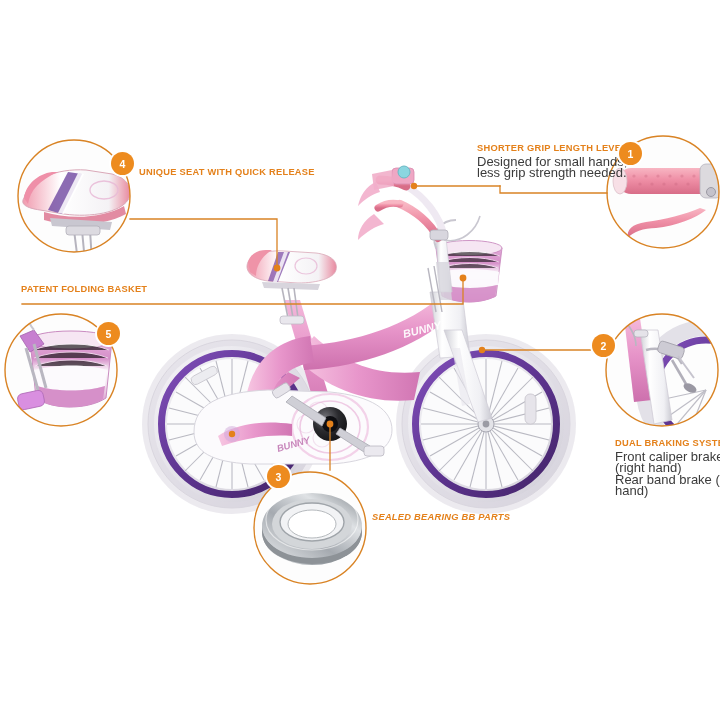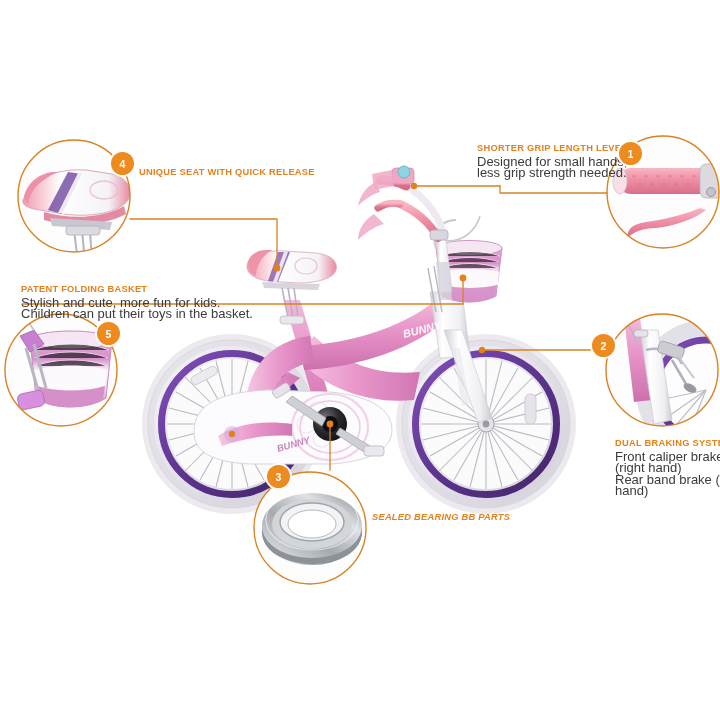--- a/index.html
+++ b/index.html
@@ -454,22 +454,20 @@
   <div class="callout" style="left:372px;top:511px;font-style:italic;">
     <div class="ctitle">SEALED BEARING BB PARTS</div>
   </div>
 
   <div class="callout" style="left:139px;top:166px;">
     <div class="ctitle">UNIQUE SEAT WITH QUICK RELEASE</div>
   </div>
 
   <div class="callout" style="left:21px;top:283px;">
     <div class="ctitle">PATENT FOLDING BASKET</div>
-    <div class="cbody">Stylish and cute, more fun for kids.
-Children can put their toys in the basket.</div>
   </div>
 
   <div class="badge" style="left:619px;top:142px;">1</div>
   <div class="badge" style="left:592px;top:334px;">2</div>
   <div class="badge" style="left:267px;top:465px;">3</div>
   <div class="badge" style="left:111px;top:152px;">4</div>
   <div class="badge" style="left:97px;top:322px;">5</div>
 
 </div>
 

